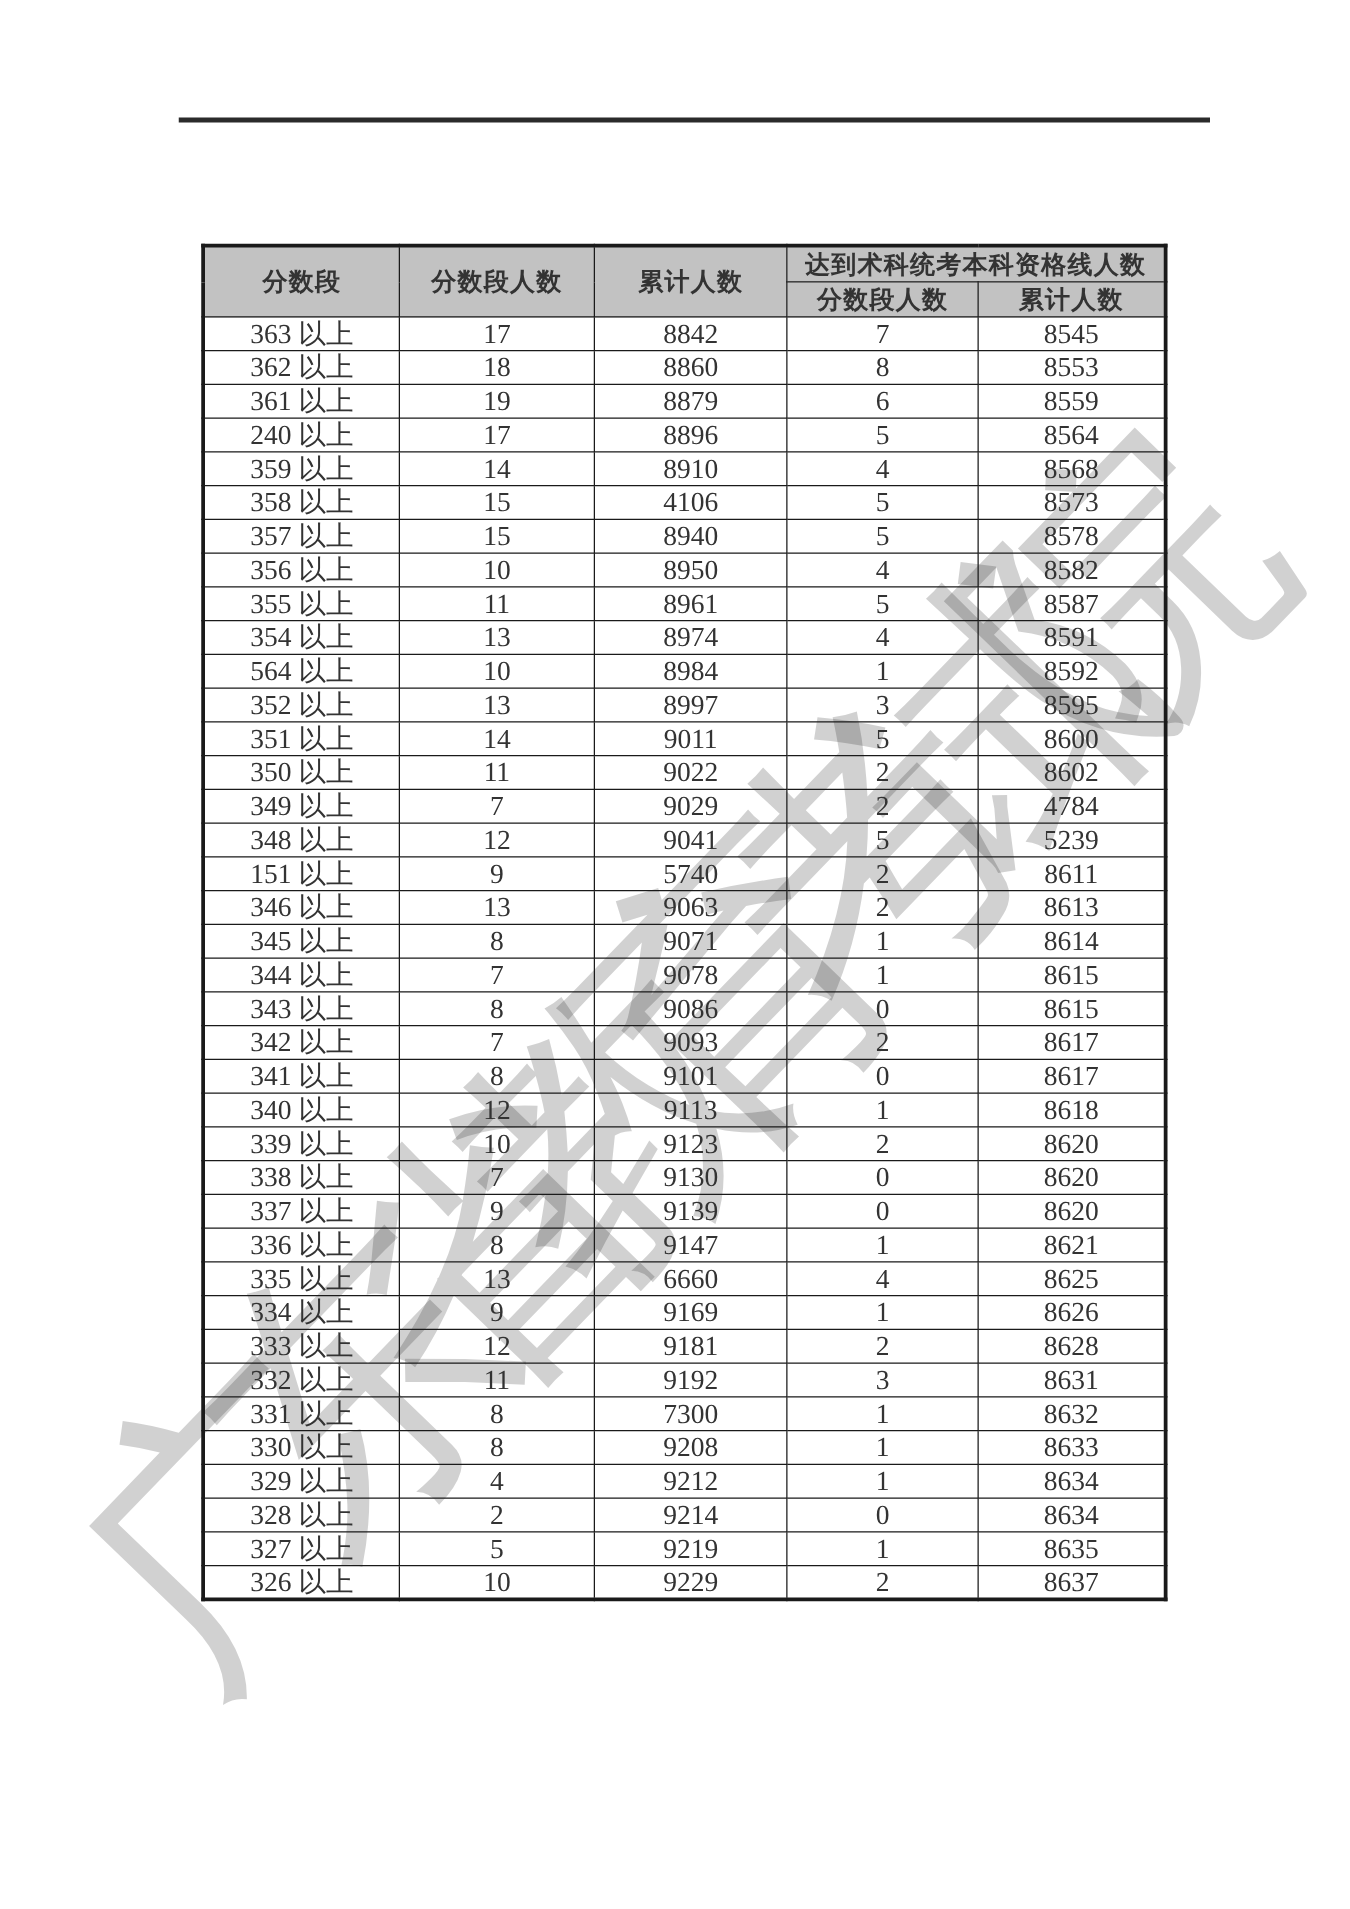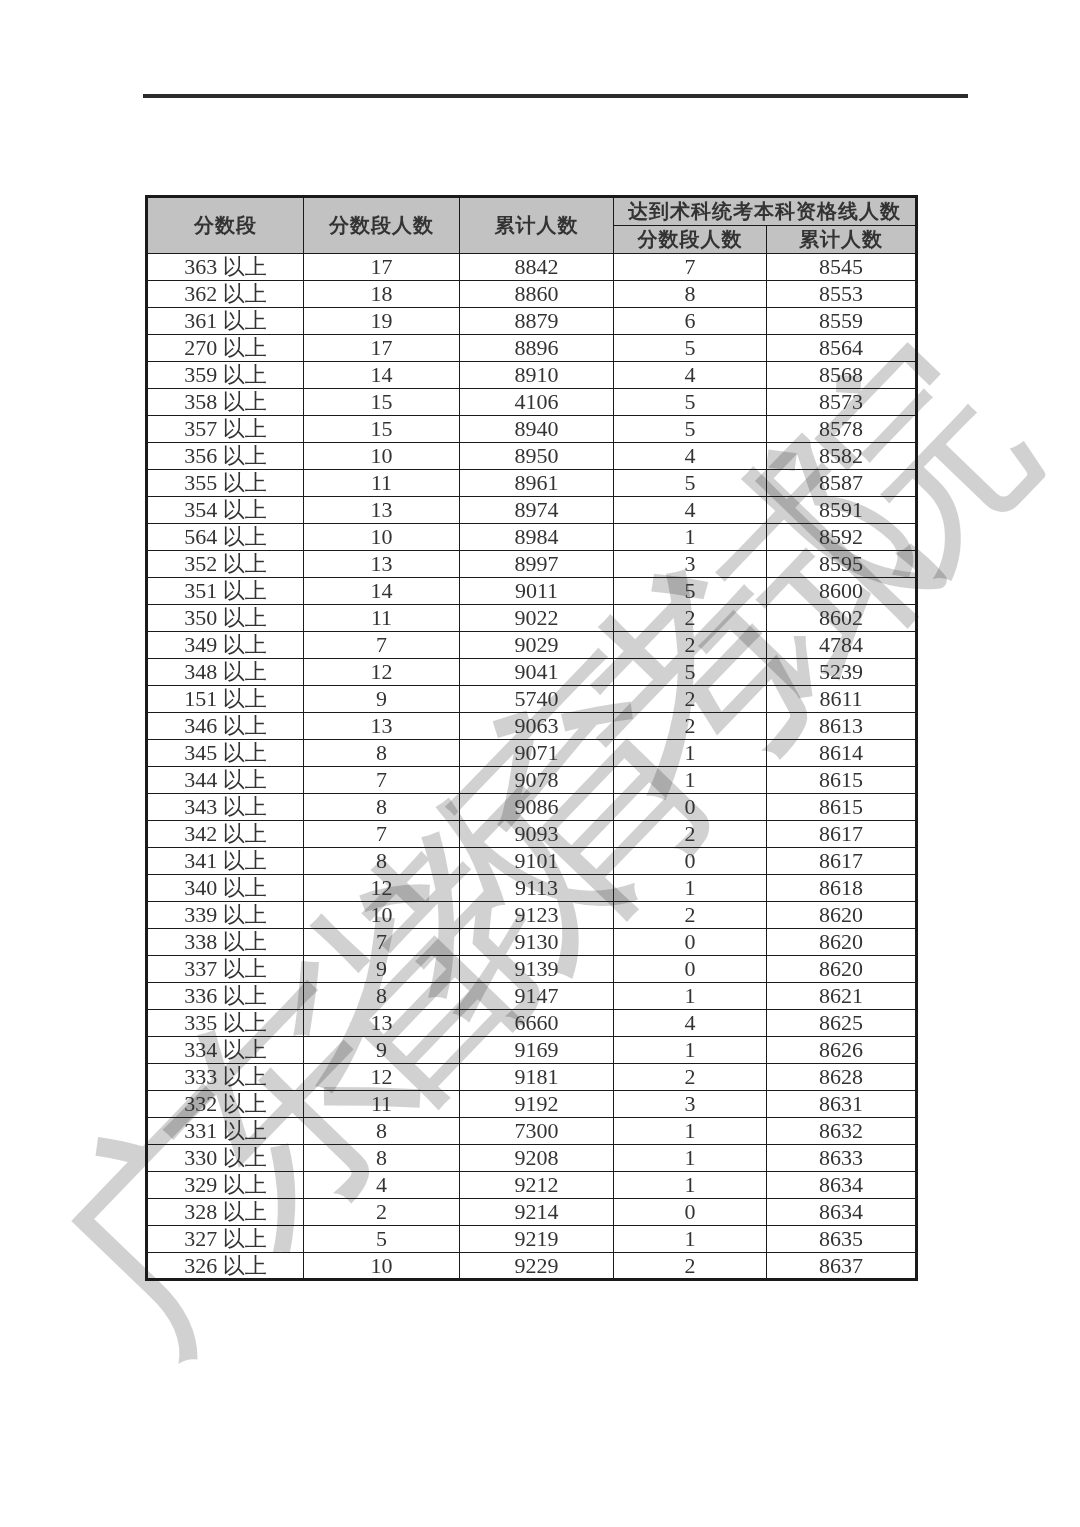--- a/index.html
+++ b/index.html
@@ -57,20 +57,21 @@
     border-collapse: collapse;
     table-layout: fixed;
     z-index: 1;
     color: var(--text);
   }
   table.score-table, table.score-table th, table.score-table td {
     border: 1.6px solid var(--border);
   }
   table.score-table {
     border-width: 3px;
+    margin-left: 16px;
   }
   table.score-table thead th {
     background: var(--header-bg);
     font-weight: 700;
     font-size: 20px;
     height: 27px;
     text-align: center;
     vertical-align: middle;
     padding: 0;
     letter-spacing: 1px;
@@ -130,21 +131,21 @@
           <td>8553</td>
         </tr>
         <tr>
           <td>361 以上</td>
           <td>19</td>
           <td>8879</td>
           <td>6</td>
           <td>8559</td>
         </tr>
         <tr>
-          <td>270 以上</td>
+          <td>240 以上</td>
           <td>17</td>
           <td>8896</td>
           <td>5</td>
           <td>8564</td>
         </tr>
         <tr>
           <td>359 以上</td>
           <td>14</td>
           <td>8910</td>
           <td>4</td>

